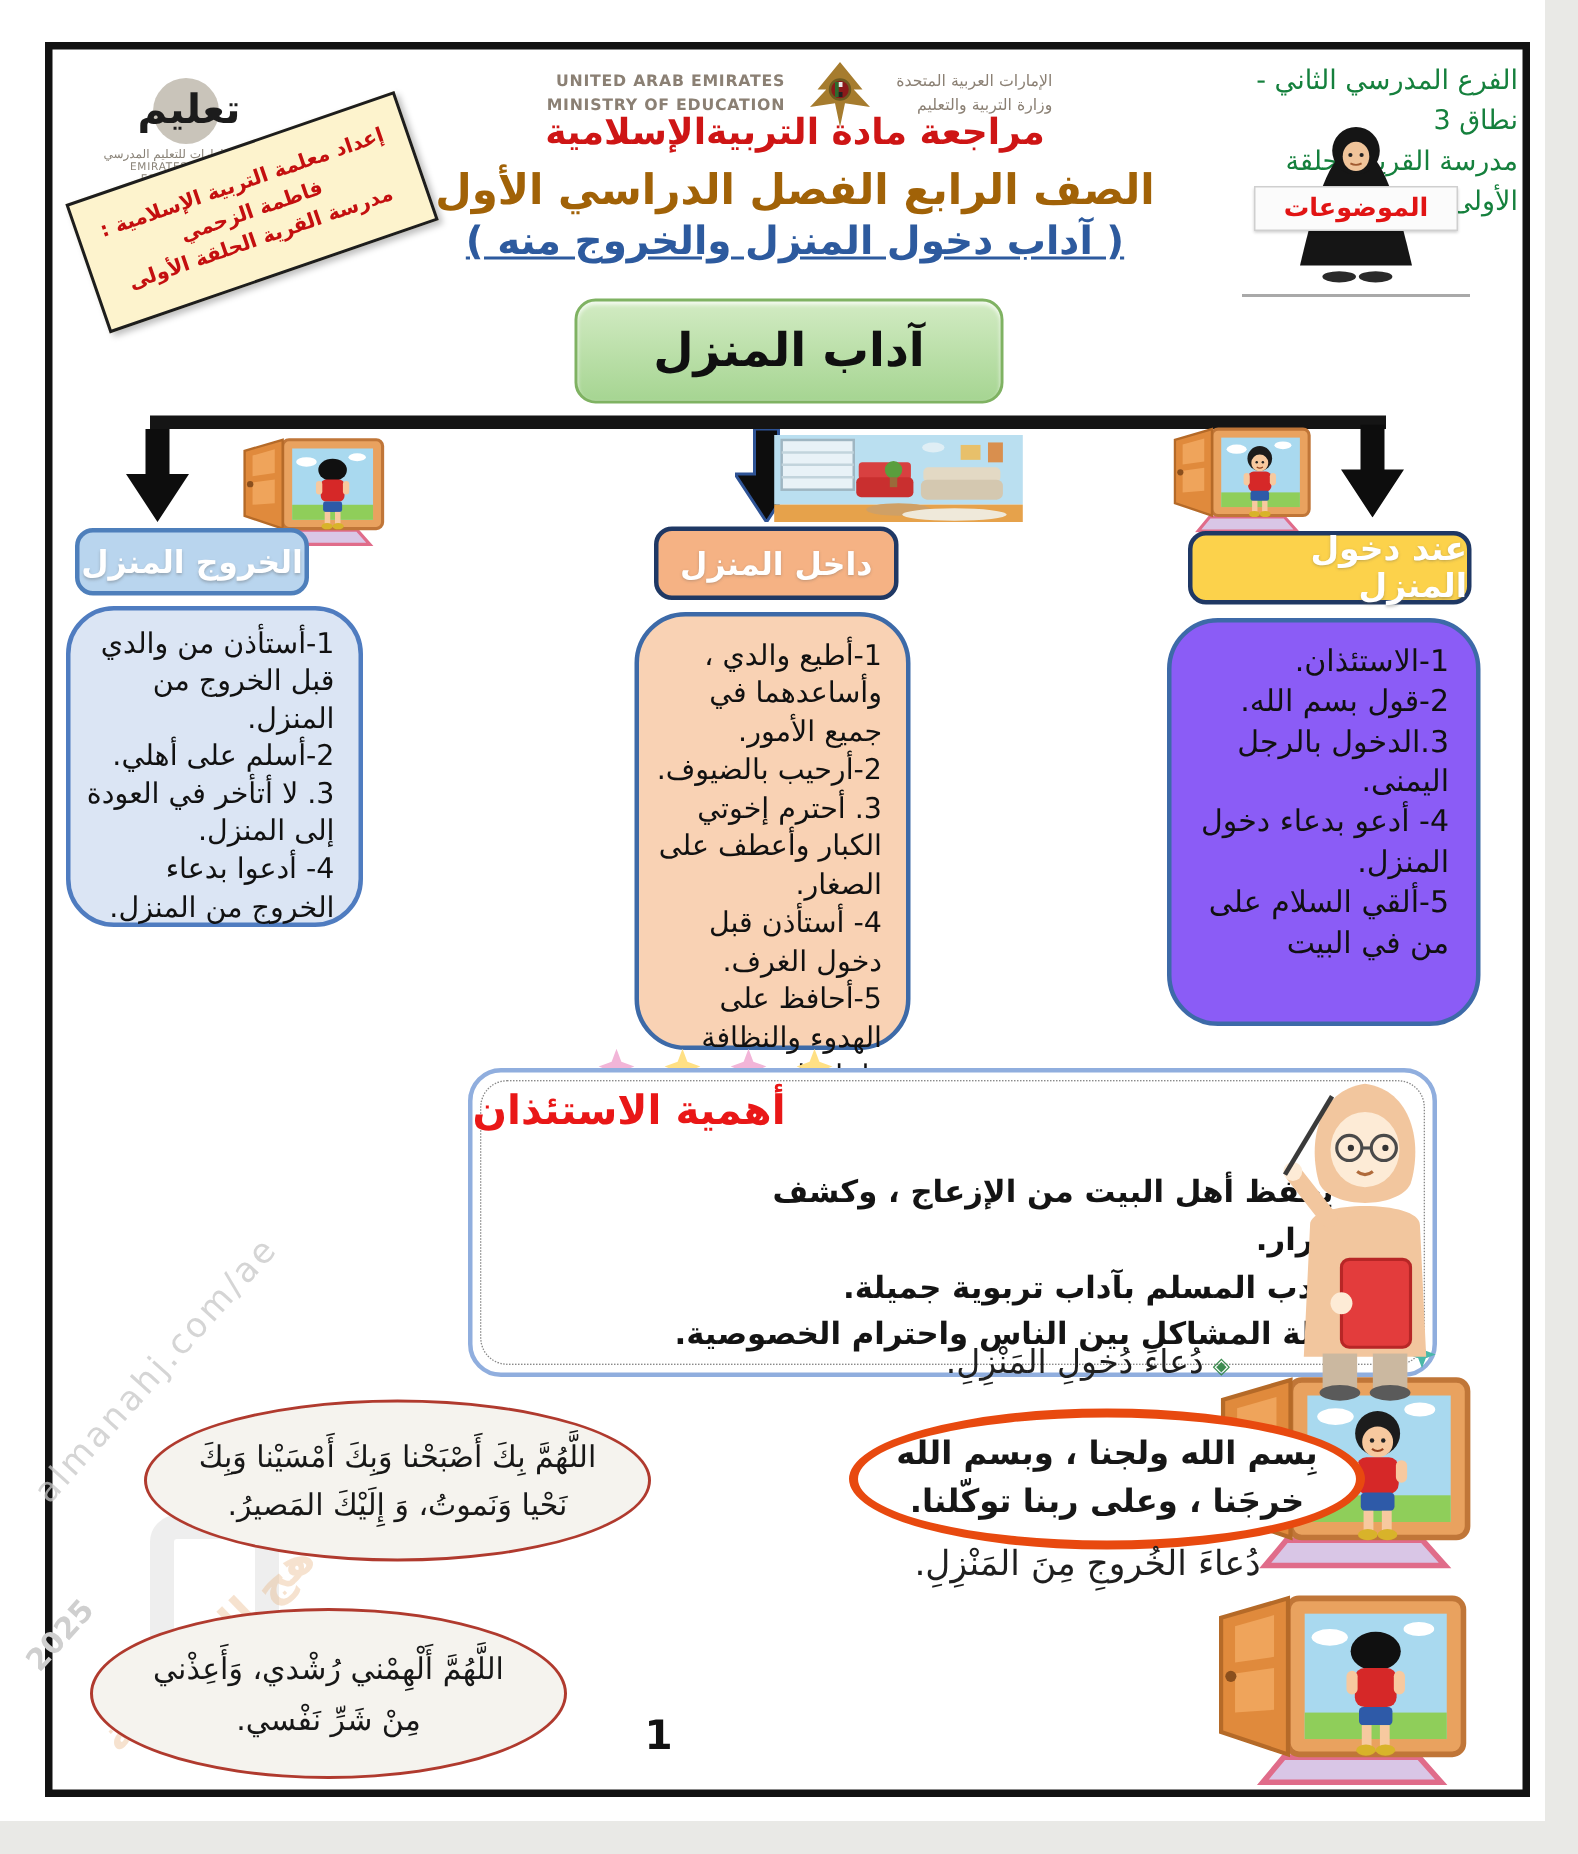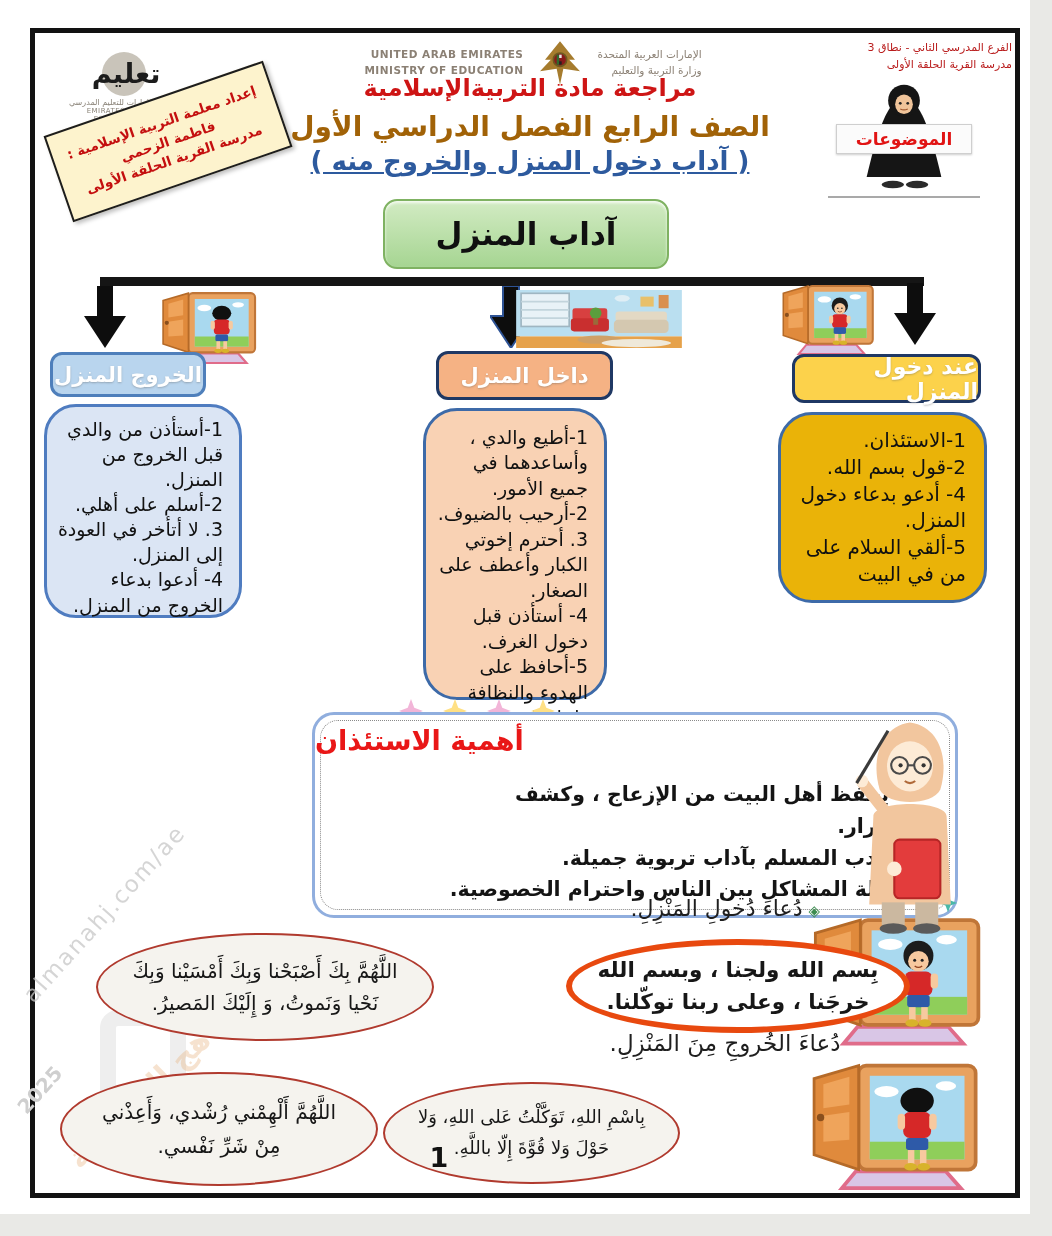--- a/index.html
+++ b/index.html
@@ -27,21 +27,21 @@
 
   .ministry { left:318px; top:38px; width:430px; display:flex; align-items:center; justify-content:center; gap:12px; }
   .min-en { text-align:right; font-size:10.5px; font-weight:bold; color:#8b8074; letter-spacing:.5px; line-height:1.5; }
   .min-ar { text-align:right; font-size:10.5px; color:#8b8074; line-height:1.5; }
   .emblem-svg { width:50px; height:50px; }
 
   .title-red   { left:270px; top:74px;  width:520px; text-align:center; font-size:24px; font-weight:bold; color:#ce1515; }
   .title-green { left:270px; top:110px; width:520px; text-align:center; font-size:28px; font-weight:bold; color:#a16207; }
   .title-blue  { left:270px; top:146px; width:520px; text-align:center; font-size:26px; font-weight:bold; color:#2d5a9e; text-decoration:underline; }
 
-  .school-info { left:836px; top:40px; width:176px; font-size:11px; color:#b91c1c; line-height:1.5; }
+  .school-info { left:836px; top:40px; width:176px; font-size:18px; color:#15803d; line-height:1.5; }
 
   .topics-fig { left:828px; top:80px; width:152px; height:118px; border-bottom:2px solid #a9a9a9; }
   .topics-fig svg { position:absolute; left:6px; top:0; width:140px; height:112px; }
   .topics-sign { position:absolute; left:8px; top:44px; width:136px; height:30px; background:#fbfbfb;
     border:1px solid #cfcfcf; display:flex; align-items:center; justify-content:center;
     font-size:17px; font-weight:bold; color:#e11414; box-shadow:0 1px 2px rgba(0,0,0,.2); }
 
   
   .root-box { left:355px; top:199px; width:286px; height:70px; border-radius:14px;
     background:linear-gradient(#d2ebc3,#a6d592); border:2px solid #7fb262;
@@ -54,27 +54,27 @@
   .arrow-right  { left:894px; top:283px; }
 
   .img-exit-top   { left:132px; top:290px; width:152px; height:74px; }
   .img-living     { left:516px; top:290px; width:166px; height:58px; }
   .img-enter-top  { left:758px; top:283px; width:138px; height:72px; }
 
   
   .col-hdr { position:absolute; border-radius:12px; display:flex; align-items:center; justify-content:center;
     color:#ffffff; font-weight:bold; text-shadow:0 1px 2px rgba(90,90,90,.35); }
   .hdr-exit   { left:50px;  top:352px; width:156px; height:45px; background:#b9d5ee; border:3px solid #4e7fbb; font-size:21px; }
-  .hdr-inside { left:436px; top:351px; width:177px; height:49px; background:#f5b284; border:3px solid #1f3864; font-size:21px; }
+  .hdr-inside { left:436px; top:351px; width:163px; height:49px; background:#f5b284; border:3px solid #1f3864; font-size:21px; }
   .hdr-enter  { left:792px; top:354px; width:189px; height:49px; background:#fcd24b; border:3px solid #1f3864; font-size:22px; }
 
   .col-box { position:absolute; direction:rtl; text-align:right; color:#111; }
   .box-exit   { left:44px;  top:404px; width:198px; height:214px; background:#dbe5f4; border:3px solid #4f7cc0; border-radius:32px; padding:10px 16px 8px 10px; font-size:19px; line-height:1.32; }
   .box-inside { left:423px; top:408px; width:184px; height:292px; background:#f9d2b4; border:3px solid #3d6aa8; border-radius:34px; padding:14px 16px 8px 10px; font-size:19px; line-height:1.34; }
-  .box-enter  { left:778px; top:412px; width:209px; height:191px; background:#eab308; border:3px solid #3d6aa8; border-radius:34px; padding:12px 18px 8px 10px; font-size:20px; line-height:1.34; }
+  .box-enter  { left:778px; top:412px; width:209px; height:272px; background:#8b5cf6; border:3px solid #3d6aa8; border-radius:34px; padding:12px 18px 8px 10px; font-size:20px; line-height:1.34; }
 
   
   .stars-row { left:398px; top:698px; width:190px; display:flex; gap:18px; }
   .stars-row svg { width:26px; height:26px; }
   .imp-box { left:312px; top:712px; width:646px; height:206px; background:#fff;
     border:3px solid #90aede; border-radius:22px; }
   .imp-inner { position:absolute; left:5px; top:5px; right:5px; bottom:5px; border:1px dotted #8a8a8a; border-radius:18px; }
   .imp-title { position:absolute; top:10px; left:0; width:100%; text-align:left; font-size:27px; font-weight:bold; color:#e91717; }
   .imp-items { position:absolute; top:64px; right:36px; left:120px; direction:rtl; text-align:right; font-size:20.5px; font-weight:bold; color:#141414; line-height:1.55; }
   .teacher-fig { left:842px; top:716px; width:136px; height:220px; z-index:3; }
@@ -307,20 +307,21 @@
       <use href="#door-boy-front"></use>
     </svg>
 
   <div class="col-hdr hdr-enter rtl">عند دخول المنزل</div>
   <div class="col-hdr hdr-inside rtl">داخل المنزل</div>
   <div class="col-hdr hdr-exit rtl">الخروج المنزل</div>
 
   <div class="col-box box-enter">
       <div class="rule-line">1-الاستئذان.</div>
       <div class="rule-line">2-قول بسم الله.</div>
+      <div class="rule-line">3.الدخول بالرجل اليمنى.</div>
       <div class="rule-line">4- أدعو بدعاء دخول المنزل.</div>
       <div class="rule-line">5-ألقي السلام على من في البيت</div>
     </div>
   <div class="col-box box-inside">
       <div class="rule-line">1-أطيع والدي ، وأساعدهما في جميع الأمور.</div>
       <div class="rule-line">2-أرحيب بالضيوف.</div>
       <div class="rule-line">3. أحترم إخوتي الكبار وأعطف على الصغار.</div>
       <div class="rule-line">4- أستأذن قبل دخول الغرف.</div>
       <div class="rule-line">5-أحافظ على الهدوء والنظافة داخل المنزل.</div>
     </div>
@@ -366,19 +367,18 @@
   </div>
   <svg class="abs img-enter-door2">
       <use href="#door-boy-front"></use>
     </svg>
 
   <div class="oval oval-morning">اللَّهُمَّ بِكَ أَصْبَحْنا وَبِكَ أَمْسَيْنا وَبِكَ نَحْيا وَنَموتُ، وَ إِلَيْكَ المَصيرُ.</div>
   <div class="oval oval-entermain">بِسم الله ولجنا ، وبسم الله خرجَنا ، وعلى ربنا توكّلنا.</div>
 
   <div class="dua-head dua-exit-head">دُعاءَ الخُروجِ مِنَ المَنْزِلِ.</div>
   <div class="oval oval-guidance">اللَّهُمَّ أَلْهِمْني رُشْدي، وَأَعِذْني مِنْ شَرِّ نَفْسي.</div>
-  <div class="oval oval-exitmain">بِاسْمِ اللهِ، تَوَكَّلْتُ عَلى اللهِ، وَلا حَوْلَ وَلا قُوَّةَ إِلّا باللَّهِ.</div>
   <svg class="abs img-exit-door2">
       <use href="#door-boy-back"></use>
     </svg>
 
   <div class="abs page-num">1</div>
 </div>
 
 </body></html>

